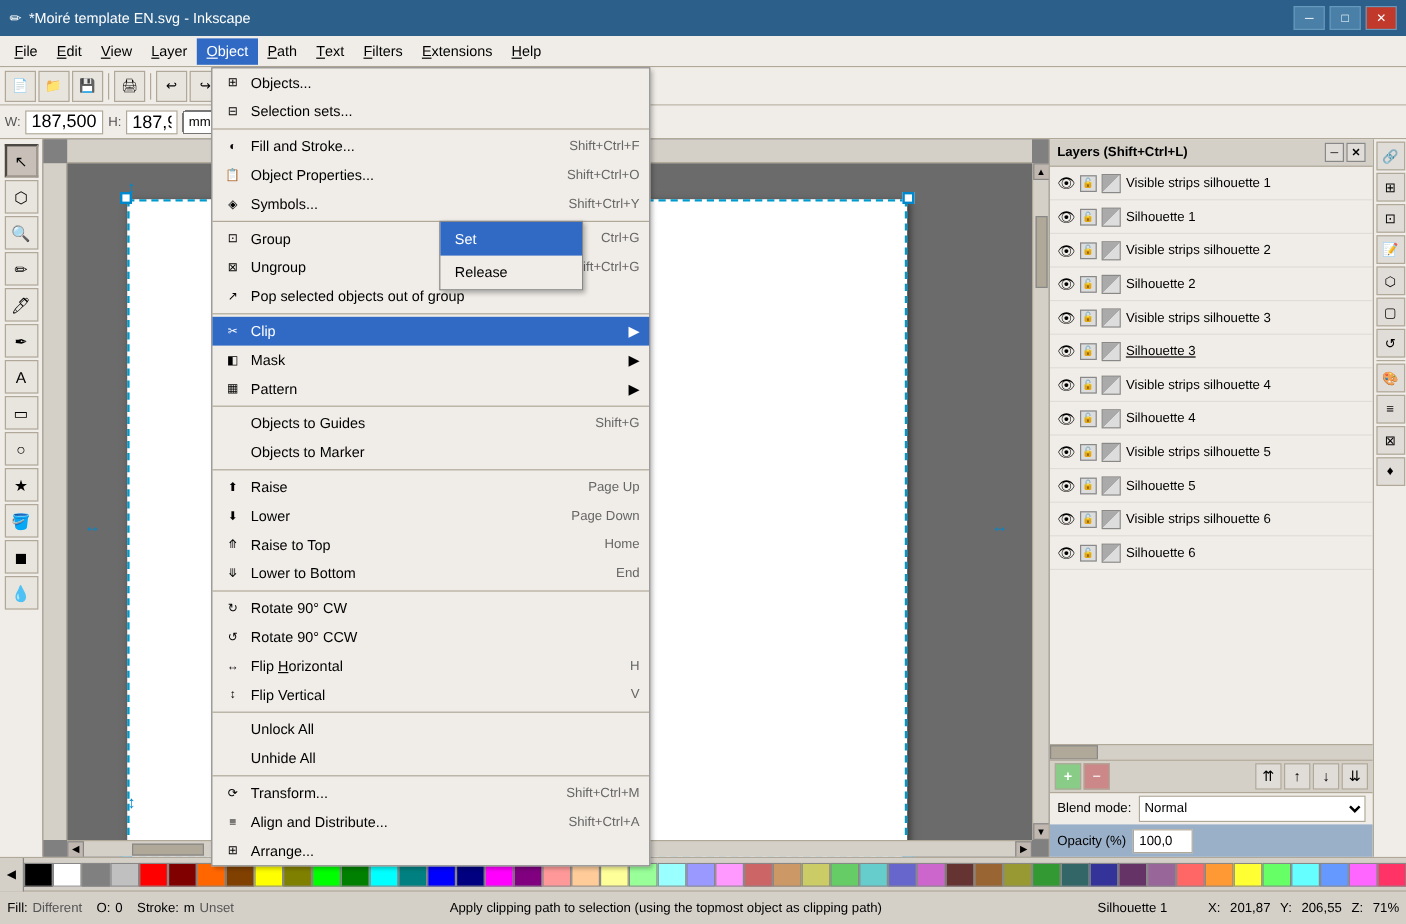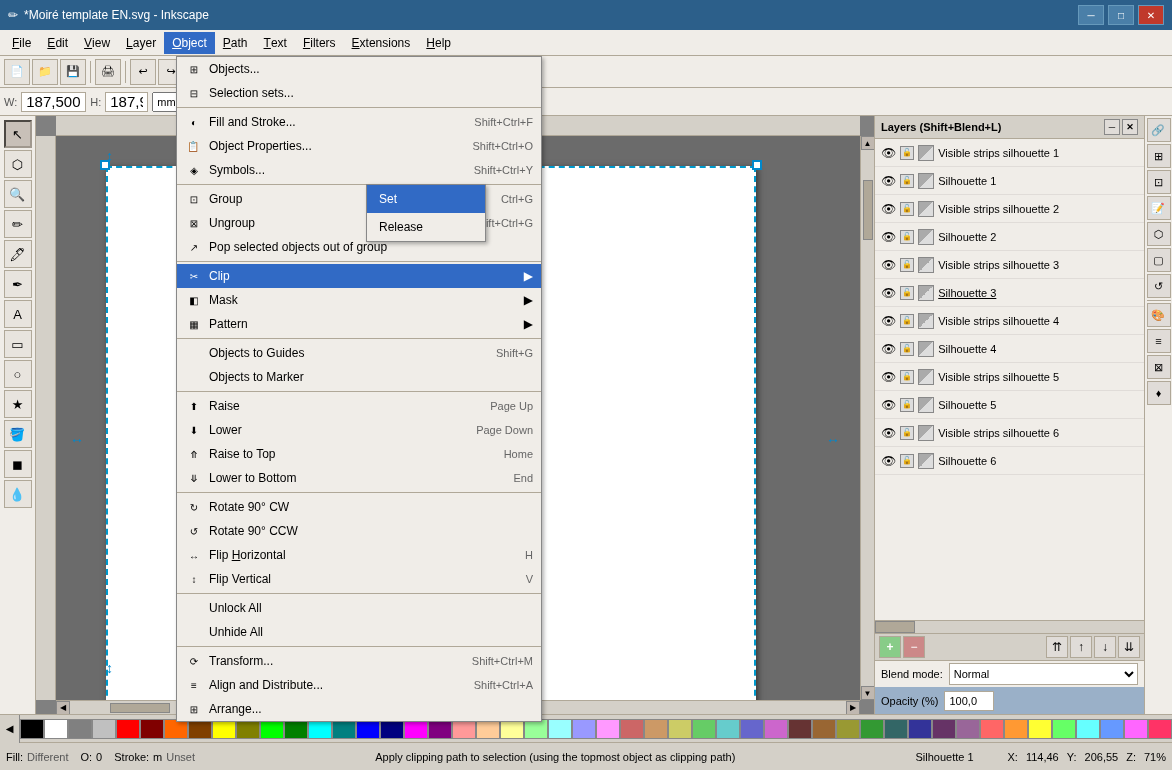--- a/index.html
+++ b/index.html
@@ -190,21 +190,21 @@
       <div style="width:14px;height:14px;background:#c0b8b0;border:1px solid #888;display:flex;align-items:center;justify-content:center;font-size:8px;">▲</div>
       <div style="flex:1;width:10px;background:#d4d0c8;">
         <div style="width:10px;height:60px;background:#b0a898;border:1px solid #888;margin-top:30px;"></div>
       </div>
       <div style="width:14px;height:14px;background:#c0b8b0;border:1px solid #888;display:flex;align-items:center;justify-content:center;font-size:8px;">▼</div>
     </div>
   </div>
 
   <div class="right-panel">
     <div class="layers-title">
-      <span>Layers (Shift+Blend+L)</span>
+      <span>Layers (Shift+Ctrl+L)</span>
       <div style="display:flex;gap:2px;">
         <div style="width:16px;height:16px;border:1px solid #888;background:#e0dcd8;display:flex;align-items:center;justify-content:center;font-size:9px;cursor:pointer;">─</div>
         <div style="width:16px;height:16px;border:1px solid #888;background:#e0dcd8;display:flex;align-items:center;justify-content:center;font-size:9px;cursor:pointer;">✕</div>
       </div>
     </div>
     <div class="layers-list" id="layers-list">
         <div class="layer-row">
     <span style="font-size:12px;cursor:pointer;">👁</span>
     <span style="width:14px;height:14px;border:1px solid #888;background:#ddd;display:inline-flex;align-items:center;justify-content:center;font-size:8px;">🔓</span>
     <span style="width:16px;height:16px;background:linear-gradient(135deg,#aaa 50%,#ddd 50%);border:1px solid #888;"></span>
@@ -389,21 +389,21 @@
     <span style="color:#555;">Unset</span>
   </div>
   <div style="flex:1;text-align:center;">
     <span>Apply clipping path to selection (using the topmost object as clipping path)</span>
   </div>
   <div style="width:80px;overflow:hidden;text-overflow:ellipsis;white-space:nowrap;">
     <span>Silhouette 1</span>
   </div>
   <div class="status-coords">
     <span>X:</span>
-    <span>114,46</span>
+    <span>201,87</span>
     <span>Y:</span>
     <span>206,55</span>
     <span>Z:</span>
     <span>71%</span>
   </div>
 </div>
 
 <div class="dropdown-overlay">
 
   <div class="object-menu">

